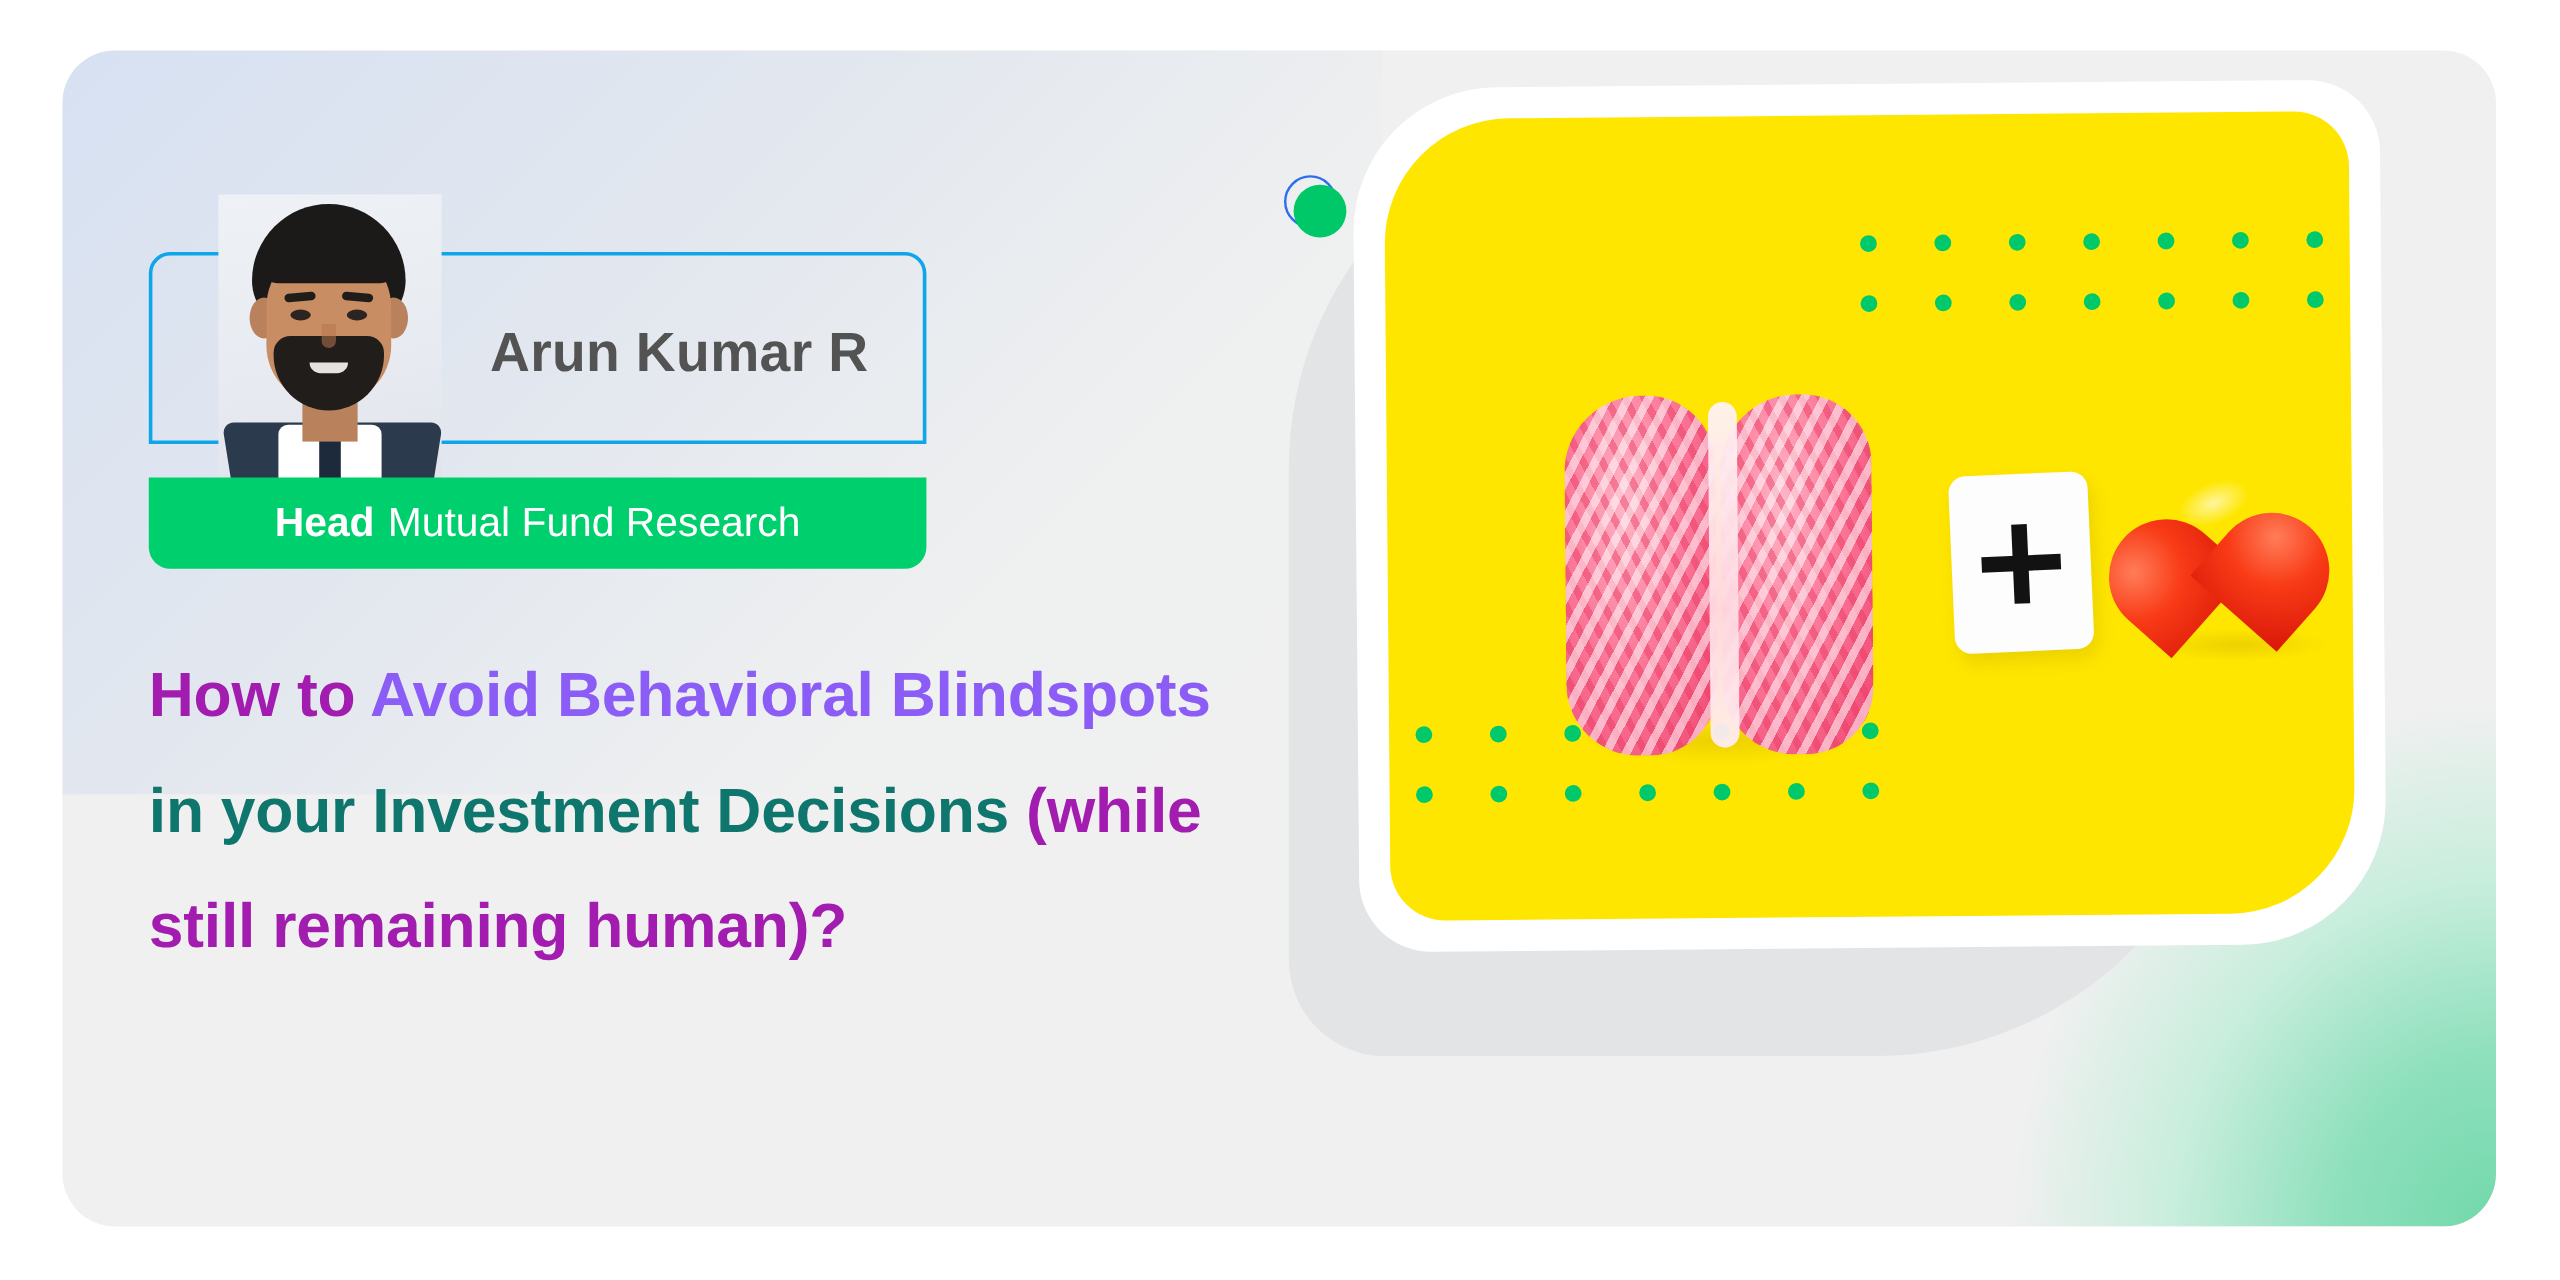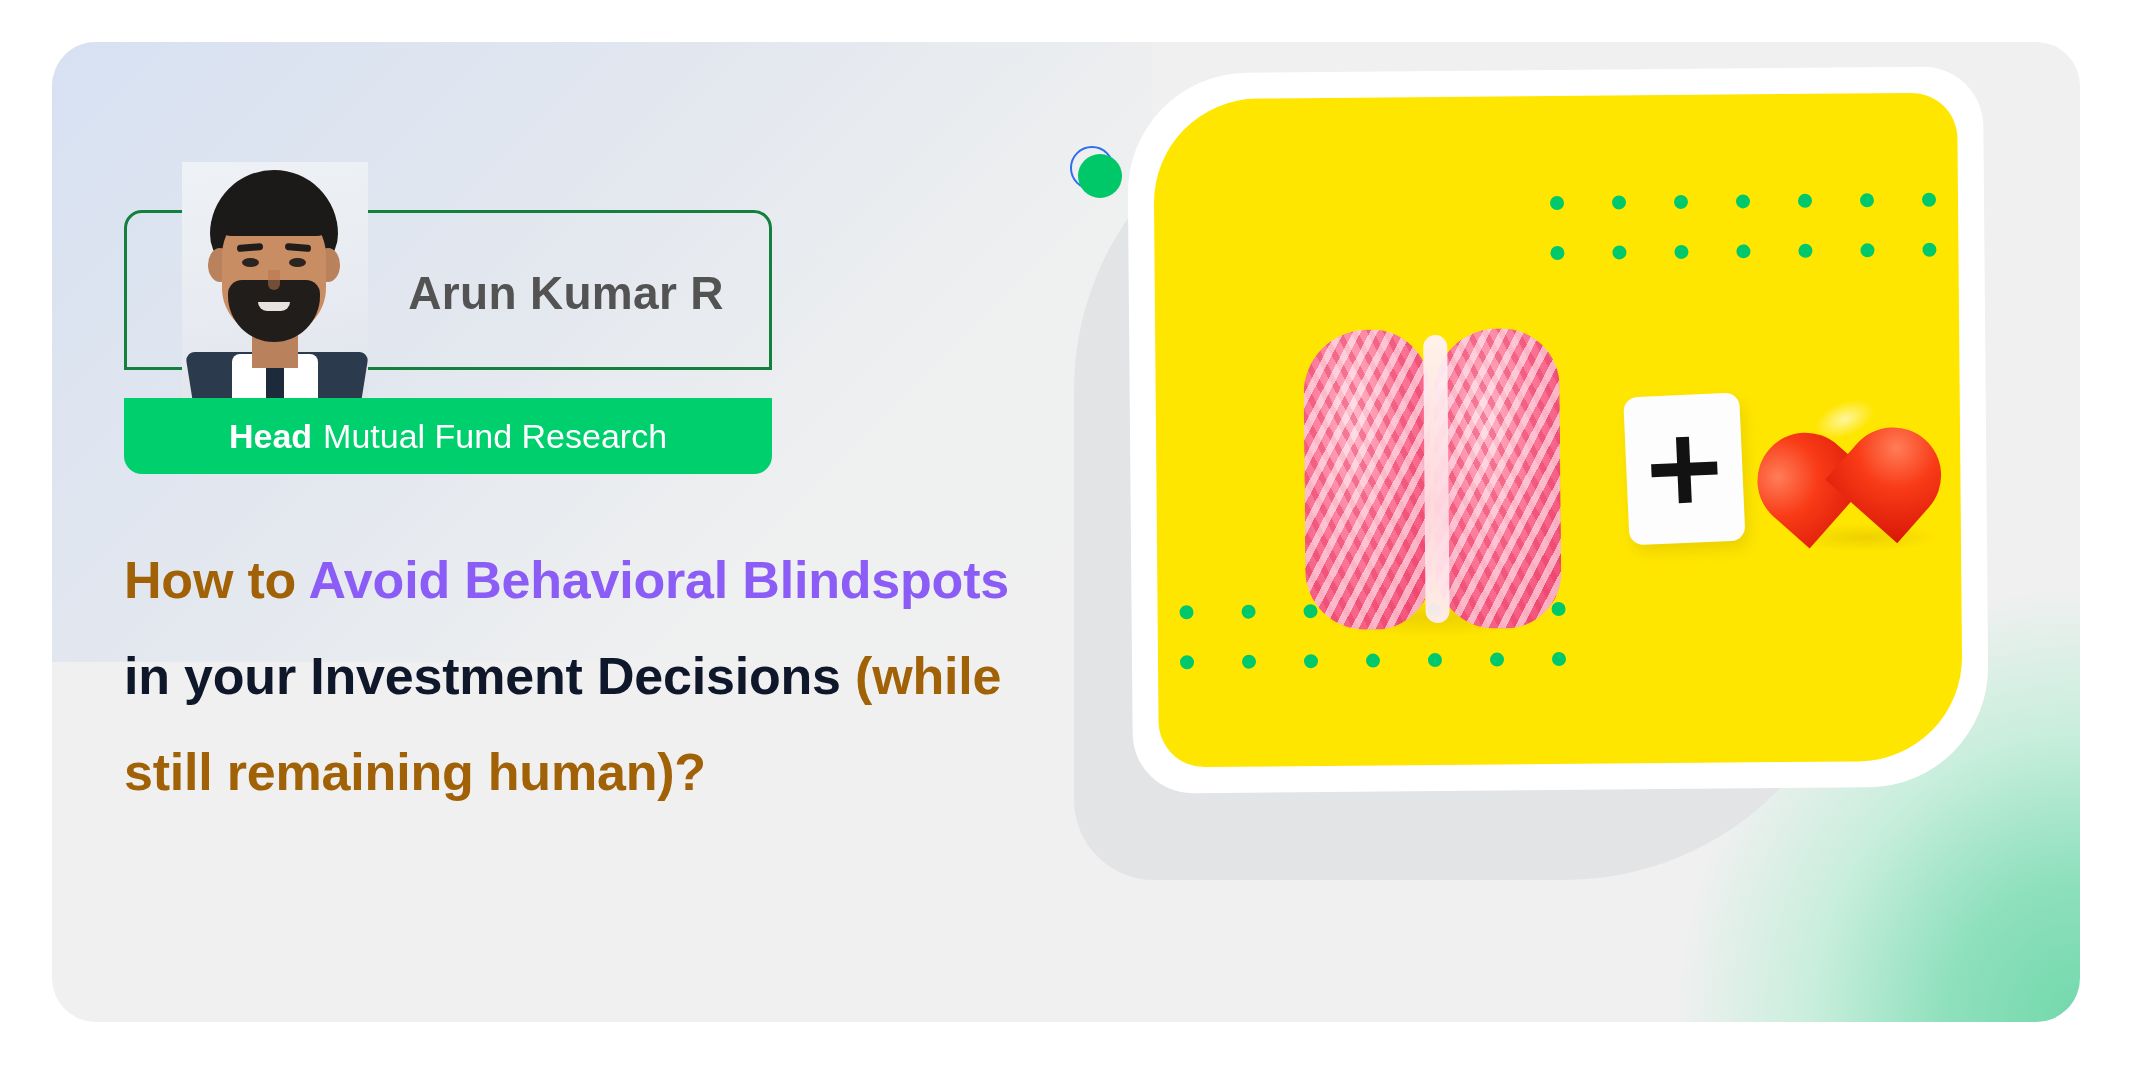--- a/index.html
+++ b/index.html
@@ -32,21 +32,21 @@
     pointer-events: none;
   }
 
   
   .left-col { position: absolute; left: 0; top: 0; width: 1000px; height: 100%; }
 
   .name-card {
     position: absolute;
     left: 72px; top: 168px;
     width: 648px; height: 160px;
-    border: 3px solid #15803d;
+    border: 3px solid #0ea5e9;
     border-radius: 18px 18px 0 0;
     background: transparent;
   }
   .name-text {
     position: absolute;
     left: 230px; top: 0; width: 418px; height: 160px;
     display: flex; align-items: center; justify-content: center;
     font-size: 46px; font-weight: bold; color: #535353;
     letter-spacing: .3px; white-space: nowrap;
   }
@@ -107,22 +107,22 @@
 
   .headline {
     position: absolute;
     left: 72px; top: 490px;
     width: 890px;
     font-size: 52px; font-weight: bold;
     line-height: 96px; letter-spacing: -0.2px;
     color: #3b3b3b;
   }
   .hl-green { color: #8b5cf6; }
-  .hl-blue  { color: #0f172a; margin-top: 20px; }
-  .hl-plain { color: #a16207; }
+  .hl-blue  { color: #0f766e; margin-top: 20px; }
+  .hl-plain { color: #a21caf; }
 
   
   .art { position: absolute; left: 960px; top: 0; width: 1068px; height: 980px; }
 
   .gray-blob {
     position: absolute;
     left: 62px; top: 48px;
     width: 790px; height: 790px;
     background: #e3e4e6;
     border-radius: 300px 80px 300px 80px;

